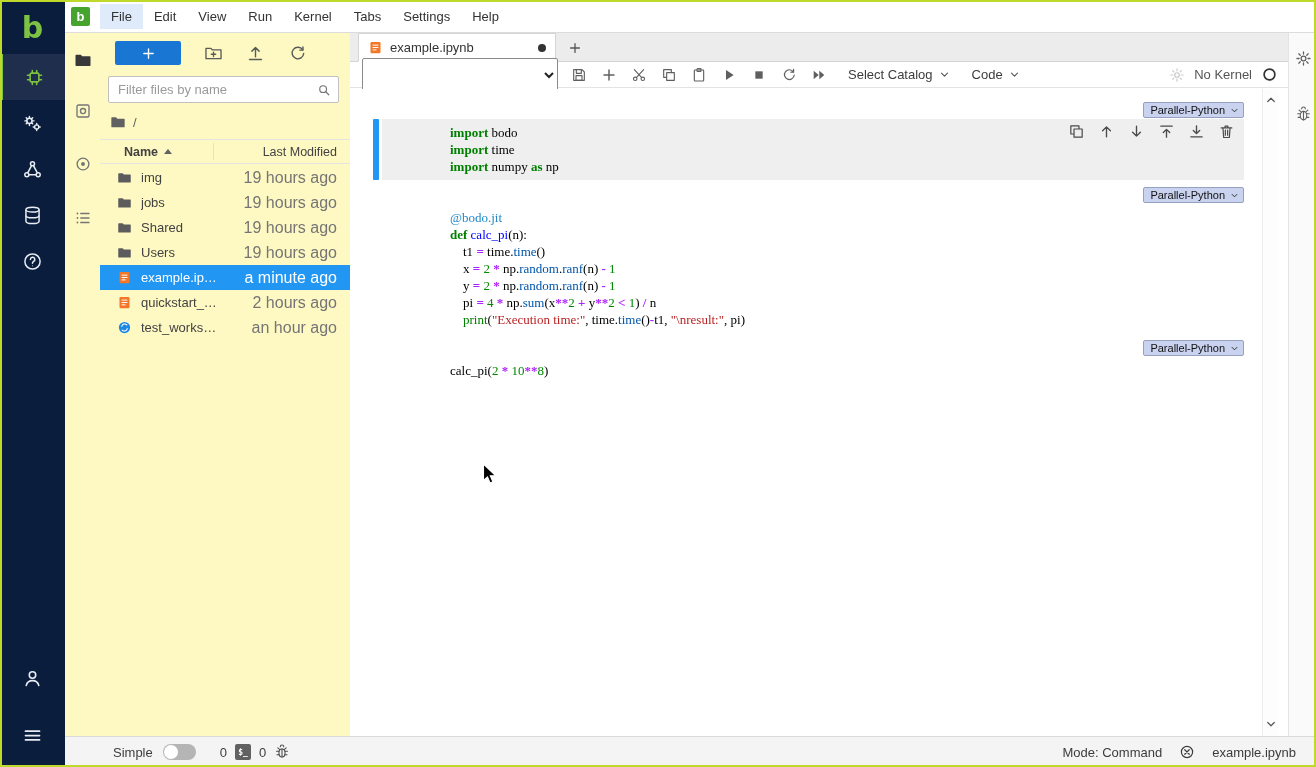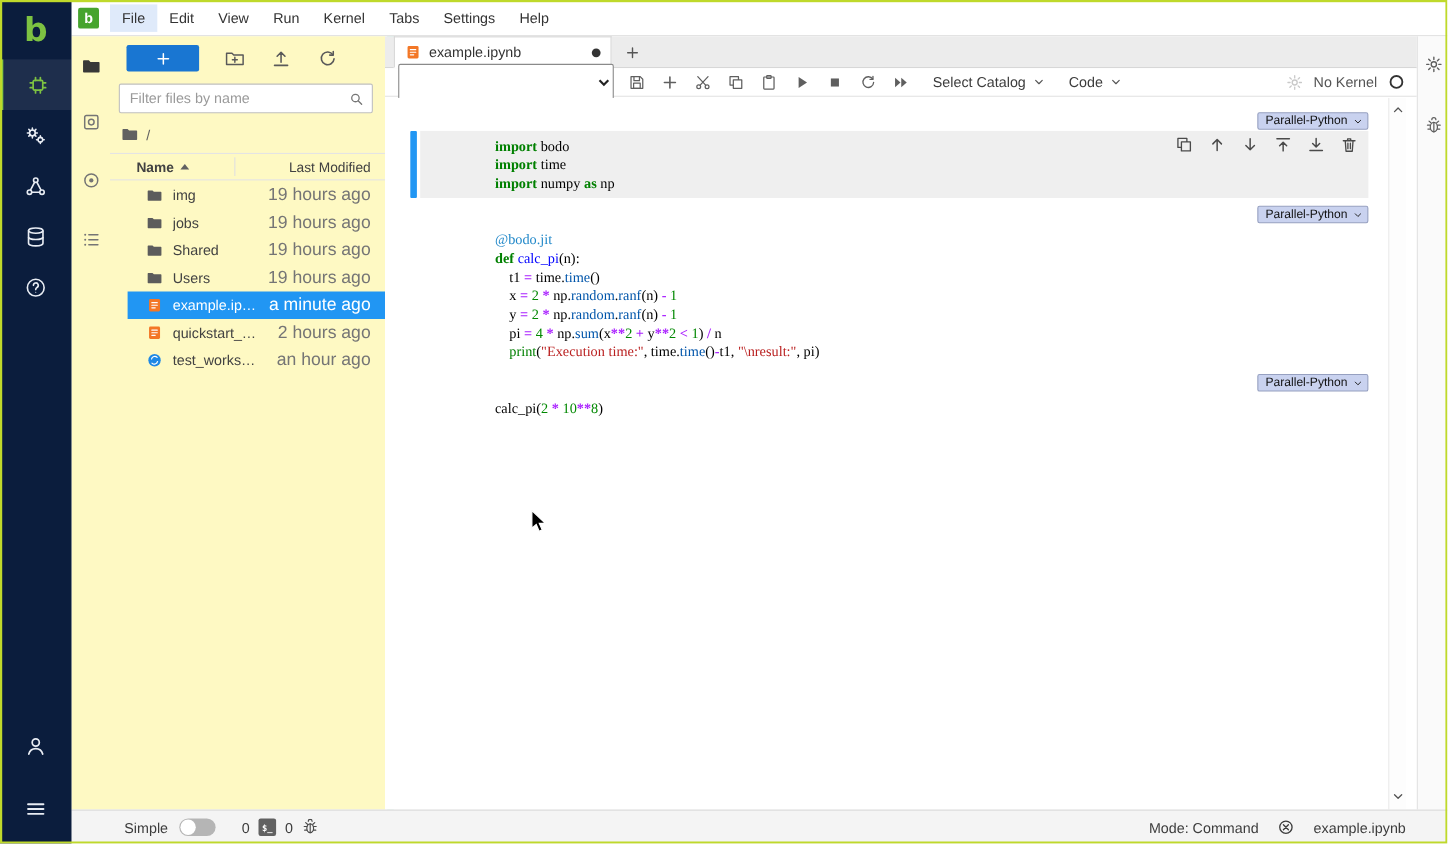--- a/index.html
+++ b/index.html
@@ -57,21 +57,21 @@
   .fb-crumb .icon { width:16px; height:16px; margin-right:7px; color:#616161; }
 
   .fb-head { position:absolute; top:106px; left:0; right:0; height:25px; border-top:1px solid #e4e4e4;
     border-bottom:1px solid #e4e4e4; font-size:12.5px; color:#424242; }
   .fb-head .col-name { position:absolute; left:24px; top:5px; font-weight:bold; cursor:pointer;text-align:center; }
   .fb-head .col-mod { position:absolute; right:13px; top:5px; cursor:pointer; }
   .fb-head .vdiv { position:absolute; left:113px; top:3px; bottom:3px; width:1px; background:#e0e0e0; }
   .sort-caret { display:inline-block; width:0; height:0; margin-left:6px; vertical-align:2px;
     border-left:4px solid transparent; border-right:4px solid transparent; border-bottom:5px solid #616161; }
 
-  .fb-rows { position:absolute; top:132px; left:16px; right:0; }
+  .fb-rows { position:absolute; top:132px; left:0; right:0; }
   .file-row { height:25px; display:flex; align-items:center; padding:0 13px 0 17px; font-size:13px;
     color:#424242; cursor:pointer; }
   .file-row .icon { width:15px; height:15px; flex:0 0 15px; color:#5c5c5c; }
   .file-row .fname { margin-left:9px; white-space:nowrap; overflow:hidden; }
   .file-row .ftime { margin-left:auto; font-size:16px; color:#757575; }
   .file-row.selected { background:#2196f3; color:#fff; }
   .file-row.selected .ftime { color:#fff; }
 
   
   #main { position:absolute; left:350px; top:33px; width:938px; height:703px; background:#fff; }
@@ -141,21 +141,21 @@
   #statusbar { position:absolute; left:65px; top:736px; width:1251px; height:31px; background:#f4f4f4;
     border-top:1px solid #dadada; display:flex; align-items:center; font-size:13px; color:#3c3c3c; }
   .sb-left { display:flex; align-items:center; margin-left:48px; }
   .toggle { margin-left:10px; width:33px; height:16px; border-radius:9px; background:#b5b5b5; position:relative; cursor:pointer; }
   .toggle .knob { position:absolute; left:1px; top:1px; width:14px; height:14px; border-radius:50%; background:#fff; }
   .sb-count { margin-left:24px; }
   .term-badge { margin-left:8px; width:16px; height:16px; background:#616161; border-radius:2px; color:#fff;
     font-family:"DejaVu Sans Mono", monospace; font-size:8px; font-weight:bold; display:flex; align-items:center; justify-content:center; }
   .sb-count2 { margin-left:8px; }
   .sb-bug { margin-left:8px; width:16px; height:16px; color:#4a4a4a; }
-  .sb-right { margin-left:auto; display:flex; align-items:center; gap:17px; padding-right:38px; }
+  .sb-right { margin-left:auto; display:flex; align-items:center; gap:17px; padding-right:20px; }
   .sb-icon { width:16px; height:16px; color:#3c3c3c; }
 
   
   #cursor { position:absolute; left:482px; top:463px; z-index:100; pointer-events:none; }
 
   .icon { display:block; }
 </style>
 </head>
 <body>
 

